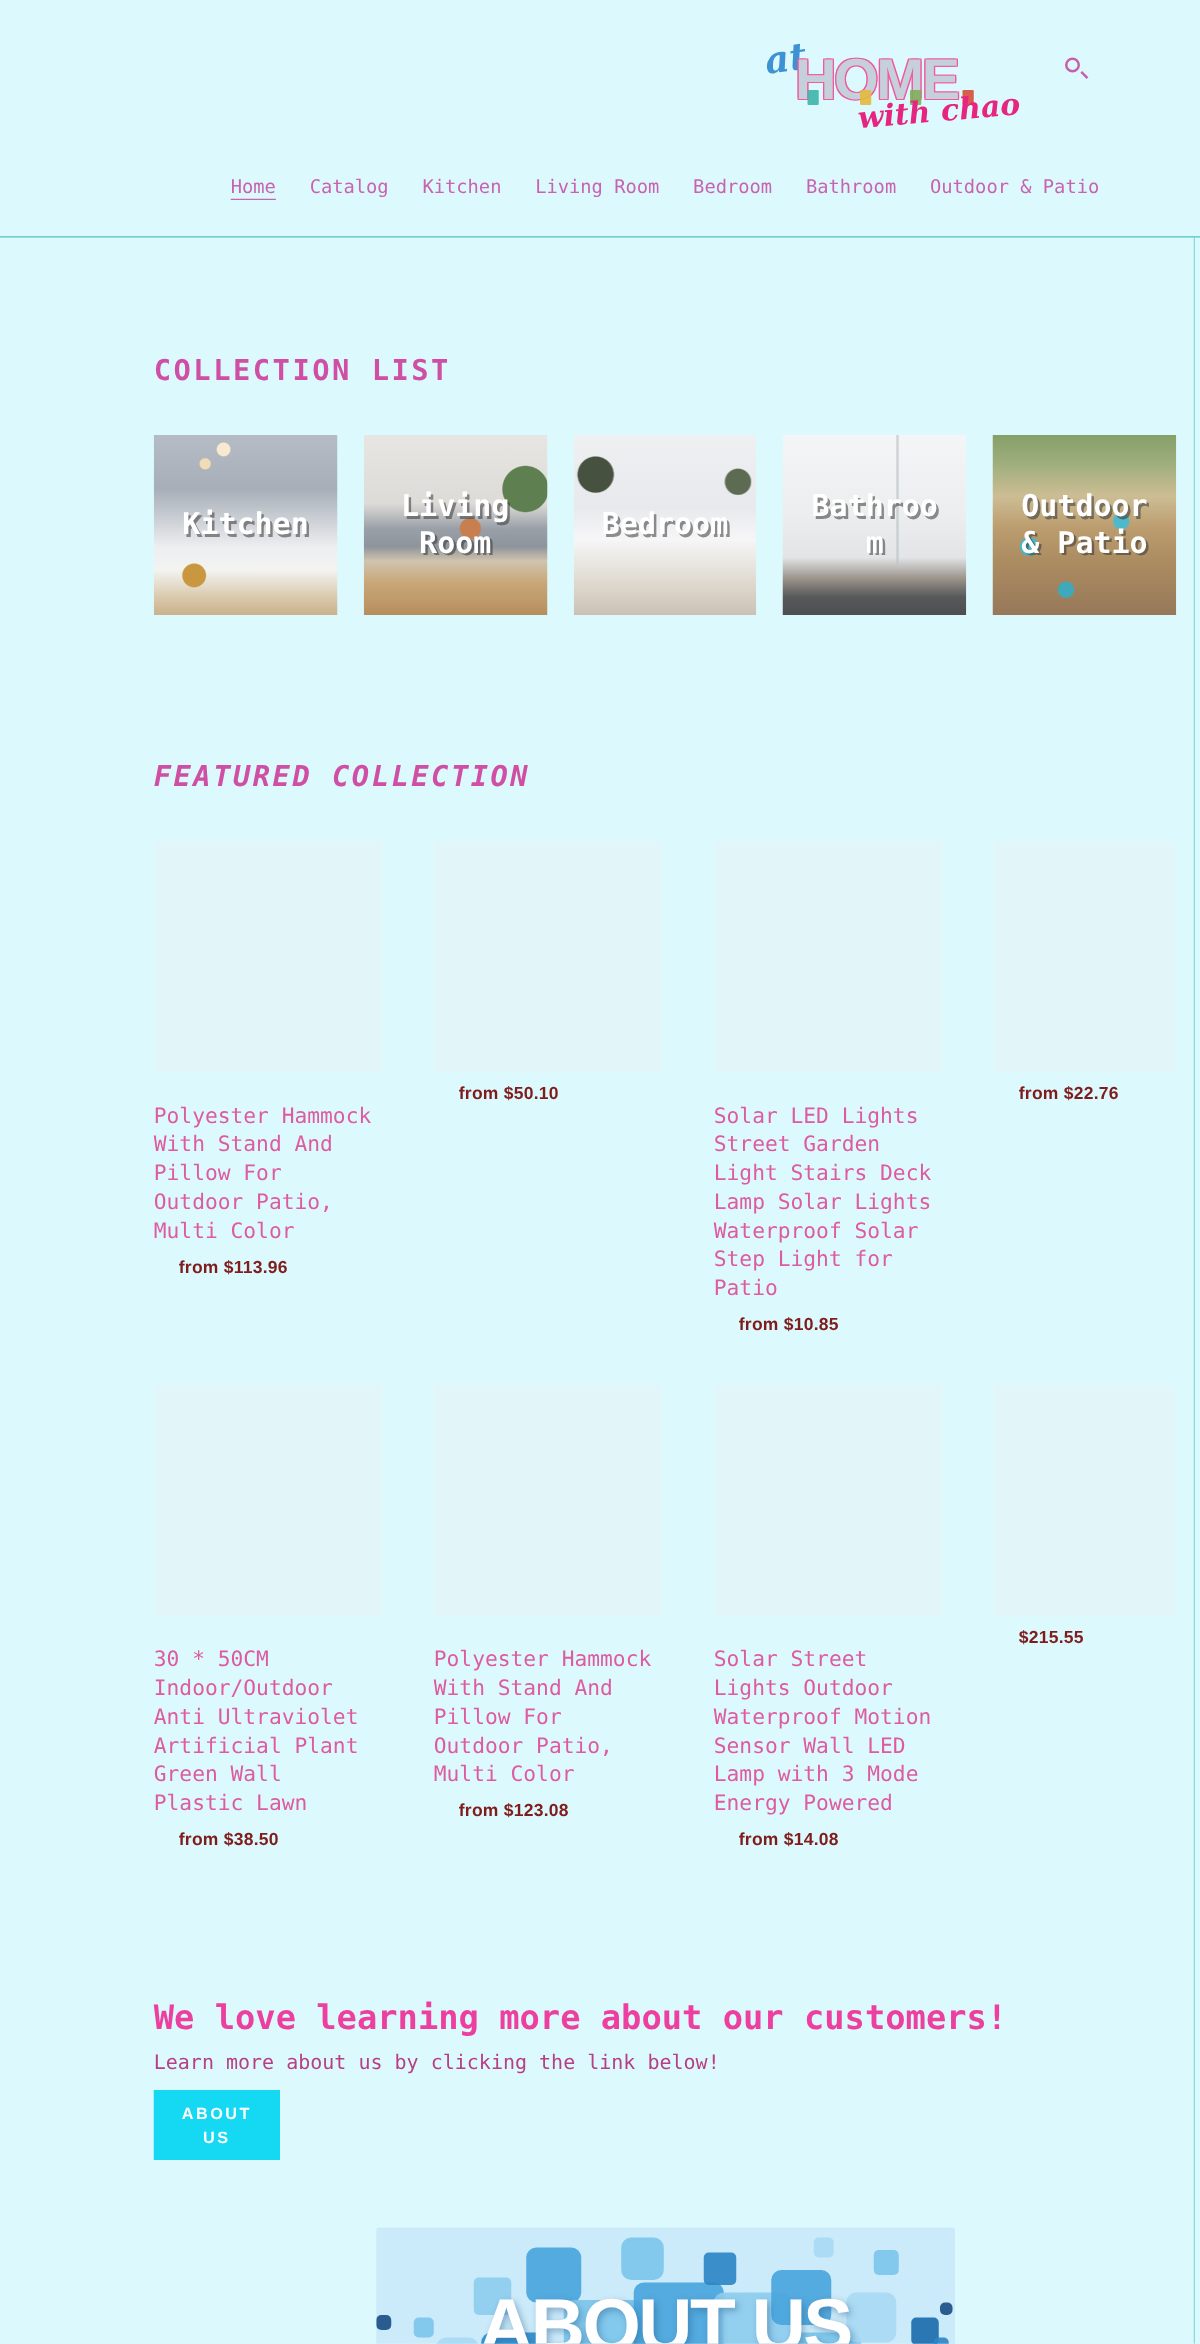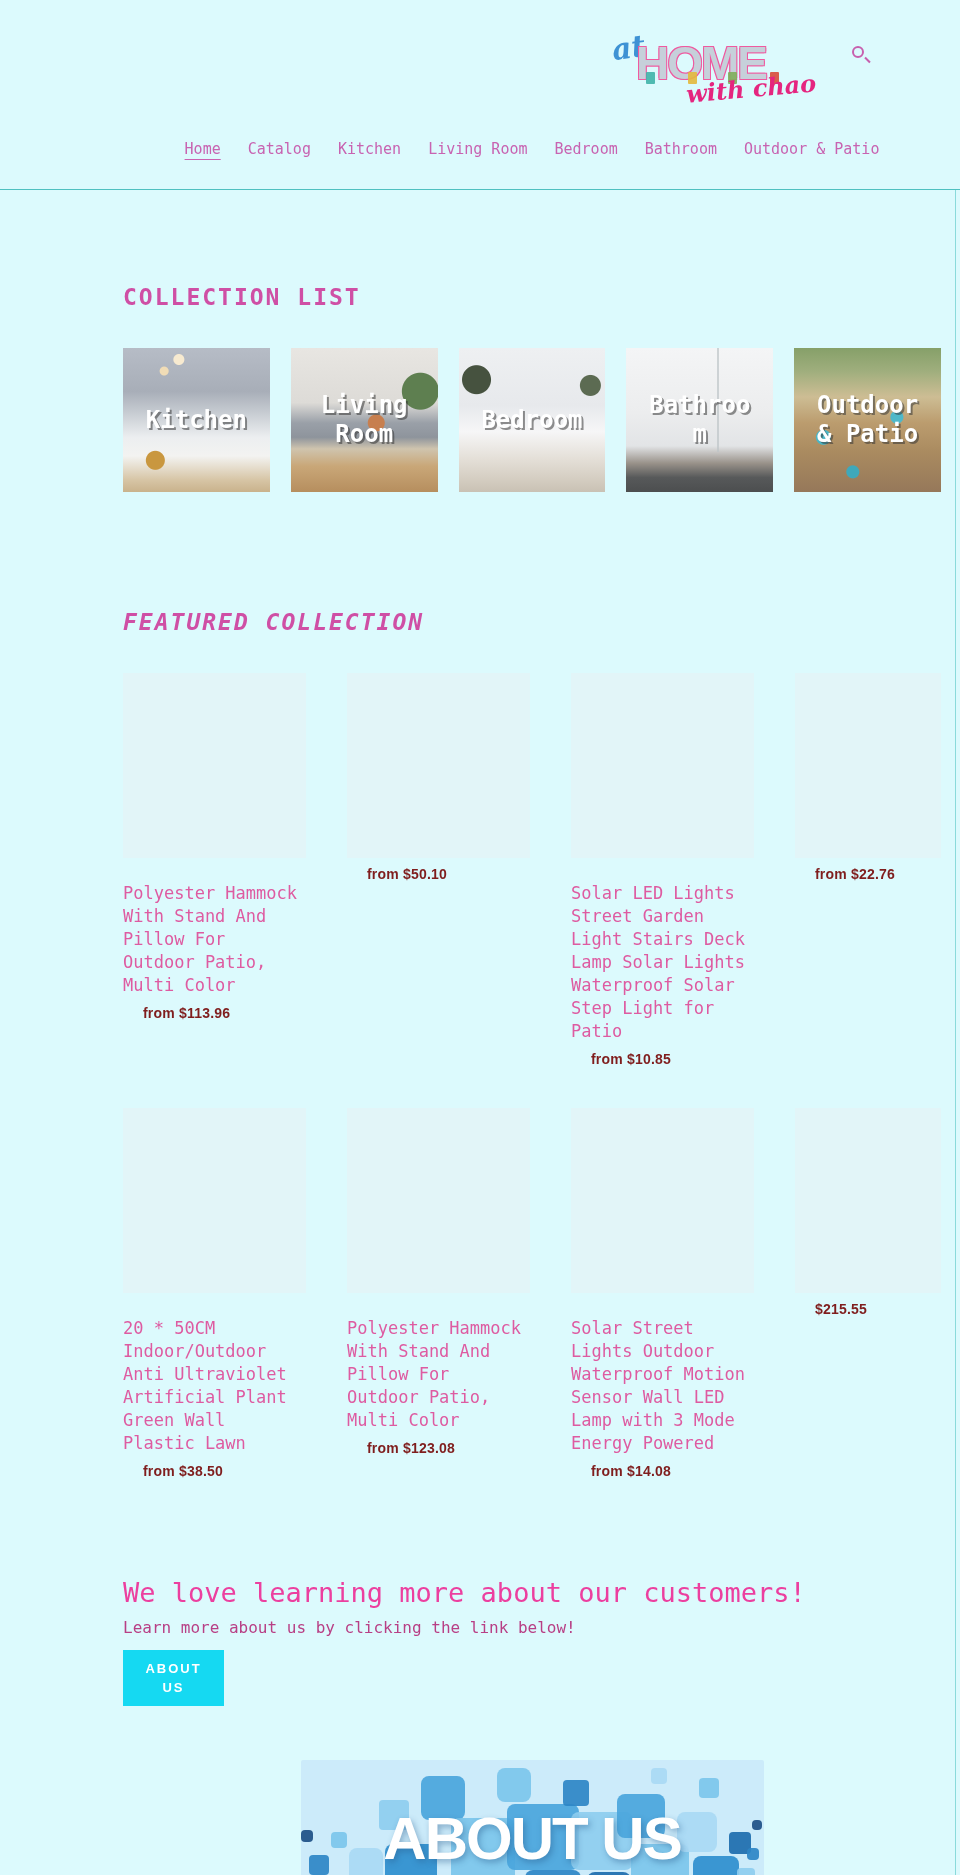--- a/index.html
+++ b/index.html
@@ -73,21 +73,21 @@
 
   
   .featured-title { margin-top:116px;font-style:italic; }
   .products { margin-top:37px; display:grid; grid-template-columns:repeat(4,1fr); column-gap:24px; row-gap:16px; grid-auto-rows:minmax(392px,auto);gap:41px; }
   .product-card { display:block; cursor:pointer; }
   .product-image { height:185px; background:#e2f5f8; }
   .product-title { margin-top:24px; width:183px; font-size:17px; line-height:23px; font-weight:400; color:#de5ba1; }
   .product-price { margin-top:8px; font:700 14px "Liberation Sans",sans-serif; color:#7f1d1d; letter-spacing:.2px;margin-left:20px; }
 
   
-  .about-heading { margin-top:76px; font-size:27px; font-weight:400; line-height:34px; color:#ec3f9f; }
+  .about-heading { margin-top:98px; font-size:27px; font-weight:700; line-height:34px; color:#ec3f9f; }
   .about-subtext { margin-top:8px; font-size:16px; line-height:20px; color:#b83f85; }
   .about-btn {
     margin-top:12px; width:101px; height:56px; display:flex; align-items:center; justify-content:center;
     background:#15d9f2; border:none; cursor:pointer;
   }
   .about-btn span {
     display:block; width:60px; text-align:center; color:#ffffff;
     font:700 13px "Liberation Sans",sans-serif; letter-spacing:2px; line-height:19px;
   }
   .about-banner {
@@ -172,21 +172,21 @@
         <div class="product-image"></div>
         <h3 class="product-title">Solar LED Lights Street Garden Light Stairs Deck Lamp Solar Lights Waterproof Solar Step Light for Patio</h3>
         <p class="product-price">from $10.85</p>
       </a>
       <a class="product-card">
         <div class="product-image"></div>
         <p class="product-price">from $22.76</p>
       </a>
       <a class="product-card">
         <div class="product-image"></div>
-        <h3 class="product-title">20 * 50CM Indoor/Outdoor Anti Ultraviolet Artificial Plant Green Wall Plastic Lawn</h3>
+        <h3 class="product-title">30 * 50CM Indoor/Outdoor Anti Ultraviolet Artificial Plant Green Wall Plastic Lawn</h3>
         <p class="product-price">from $38.50</p>
       </a>
       <a class="product-card">
         <div class="product-image"></div>
         <h3 class="product-title">Polyester Hammock With Stand And Pillow For Outdoor Patio, Multi Color</h3>
         <p class="product-price">from $123.08</p>
       </a>
       <a class="product-card">
         <div class="product-image"></div>
         <h3 class="product-title">Solar Street Lights Outdoor Waterproof Motion Sensor Wall LED Lamp with 3 Mode Energy Powered</h3>

